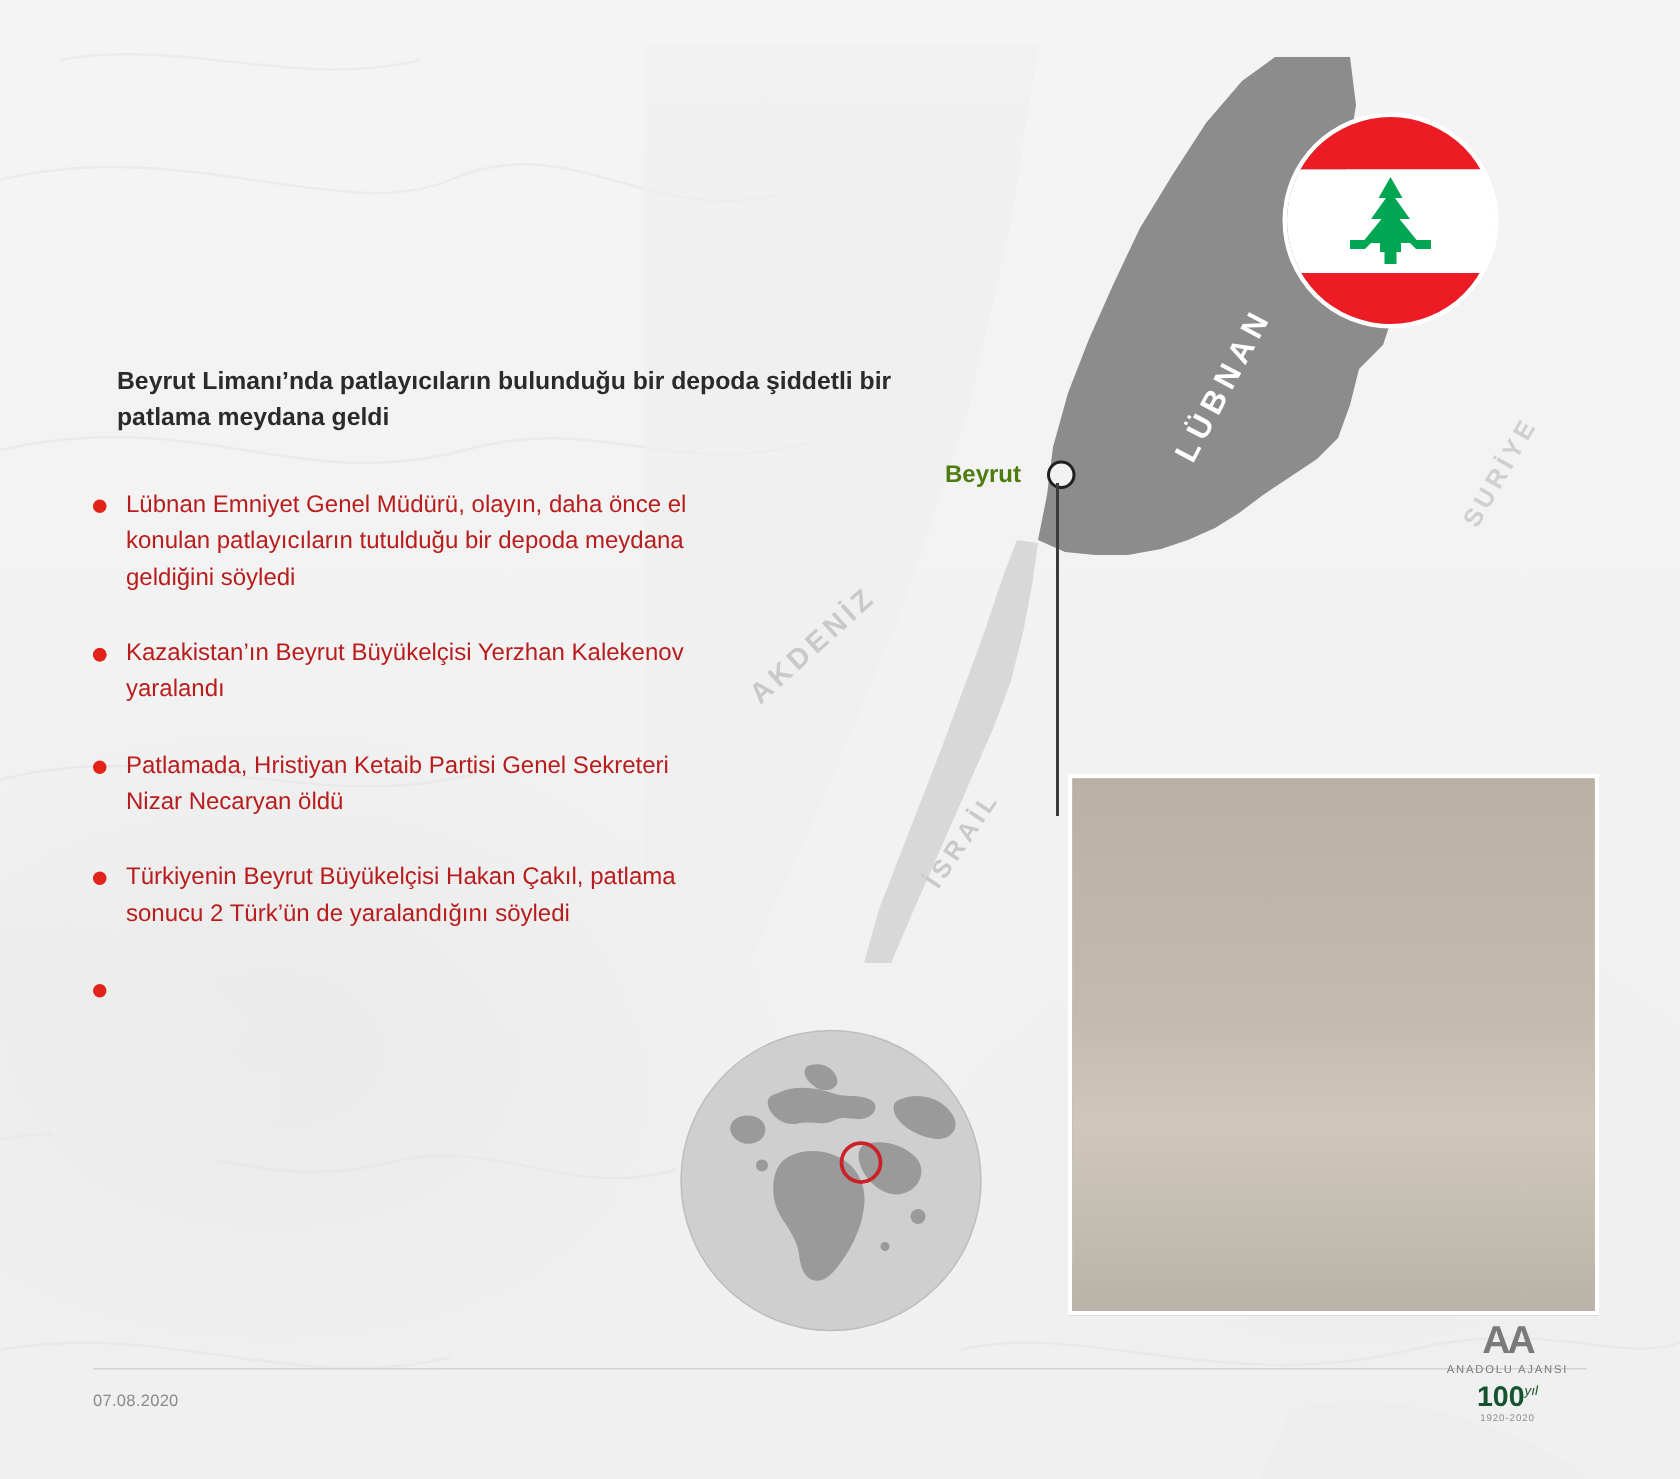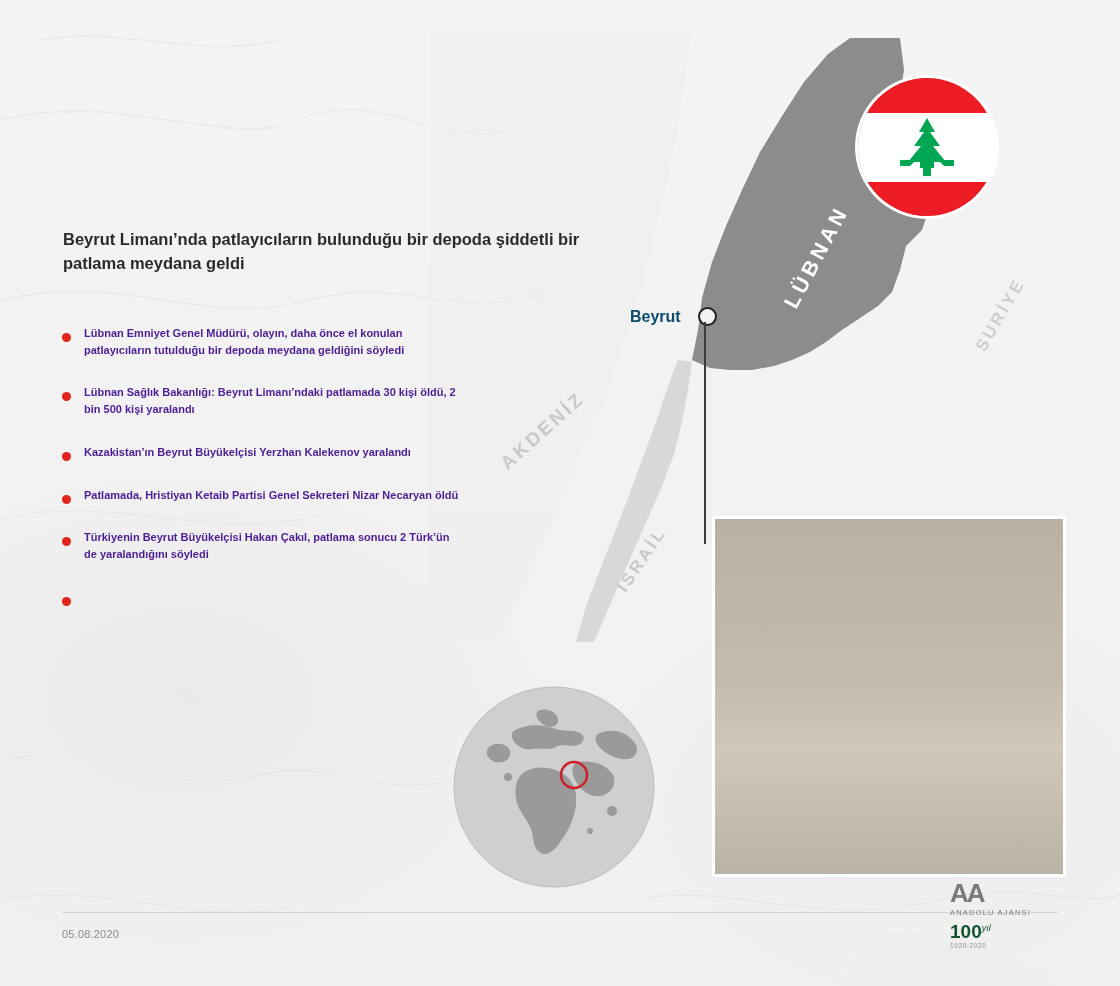--- a/index.html
+++ b/index.html
@@ -47,41 +47,40 @@
   }
   .subtitle {
     position: absolute;
     left: 63px;
     top: 228px;
     width: 520px;
     font-size: 16.5px;
     line-height: 1.45;
     font-weight: bold;
     color: #2b2b2b;
-    margin: 0;
+    margin: 15px;
   }
 
   
   .bullets {
     position: absolute;
     left: 62px;
     top: 325px;
     width: 400px;
     margin: 0;
     padding: 0;
     list-style: none;
   }
   .bullet {
     position: relative;
     padding-left: 22px;
     margin-bottom: 26px;
-    font-size: 11px;
+    font-size: 16px;
     line-height: 1.52;
-    color: #4c1d95;
-    font-weight: bold;
+    color: #b91c1c;
   }
   .bullet .dot {
     position: absolute;
     left: 0;
     top: 8px;
     width: 9px;
     height: 9px;
     border-radius: 50%;
     background: #e2231a;
   }
@@ -103,20 +102,21 @@
     color: #8a8a8a;
     letter-spacing: .2px;
   }
 
   
   .logo {
     position: absolute;
     right: 60px;
     top: 880px;
     width: 110px;
+    text-align: center;
     color: #6d6d6d;
   }
   .logo .aa {
     font-size: 26px;
     font-weight: bold;
     letter-spacing: -2px;
     color: #7a7a7a;
     line-height: 1;
   }
   .logo .aa-name {
@@ -187,21 +187,21 @@
     transform: rotate(-60deg);
     font-size: 17px;
     color: #cfcfcf;
   }
   .beyrut-label {
     position: absolute;
     left: 200px;
     top: 278px;
     font-size: 16px;
     font-weight: bold;
-    color: #0c4a6e;
+    color: #4d7c0f;
   }
   .beyrut-dot {
     position: absolute;
     left: 268px;
     top: 277px;
     width: 15px;
     height: 15px;
     border: 2.5px solid #231f20;
     border-radius: 50%;
     background: #f2f2f2;
@@ -340,21 +340,20 @@
 
   <p class="subtitle">Beyrut Limanı’nda patlayıcıların bulunduğu bir depoda şiddetli bir patlama meydana geldi</p>
 
   <ul class="bullets">
     <li class="bullet">
       <span class="dot"></span>
       <span>Lübnan Emniyet Genel Müdürü, olayın, daha önce el konulan patlayıcıların tutulduğu bir depoda meydana geldiğini söyledi</span>
     </li>
     <li class="bullet">
       <span class="dot"></span>
-      <span>Lübnan Sağlık Bakanlığı: Beyrut Limanı’ndaki patlamada 30 kişi öldü, 2 bin 500 kişi yaralandı</span>
     </li>
     <li class="bullet">
       <span class="dot"></span>
       <span>Kazakistan’ın Beyrut Büyükelçisi Yerzhan Kalekenov yaralandı</span>
     </li>
     <li class="bullet">
       <span class="dot"></span>
       <span>Patlamada, Hristiyan Ketaib Partisi Genel Sekreteri Nizar Necaryan öldü</span>
     </li>
     <li class="bullet">
@@ -454,21 +453,21 @@
       <rect x="0" y="338" width="348" height="17" fill="url(#water)"></rect>
       <g fill="#8e877c" opacity="0.6">
         <rect x="12" y="342" width="70" height="3"></rect>
         <rect x="120" y="348" width="90" height="3"></rect>
         <rect x="240" y="344" width="80" height="3"></rect>
       </g>
     </svg>
   </div>
 
   <div class="rule"></div>
-  <div class="date">05.08.2020</div>
+  <div class="date">07.08.2020</div>
 
   <div class="logo">
     <div class="aa">AA</div>
     <div class="aa-name">ANADOLU AJANSI</div>
     <div class="hundred">
       <span>100</span><sup>yıl</sup>
     </div>
     <div class="years">1920-2020</div>
   </div>
 

